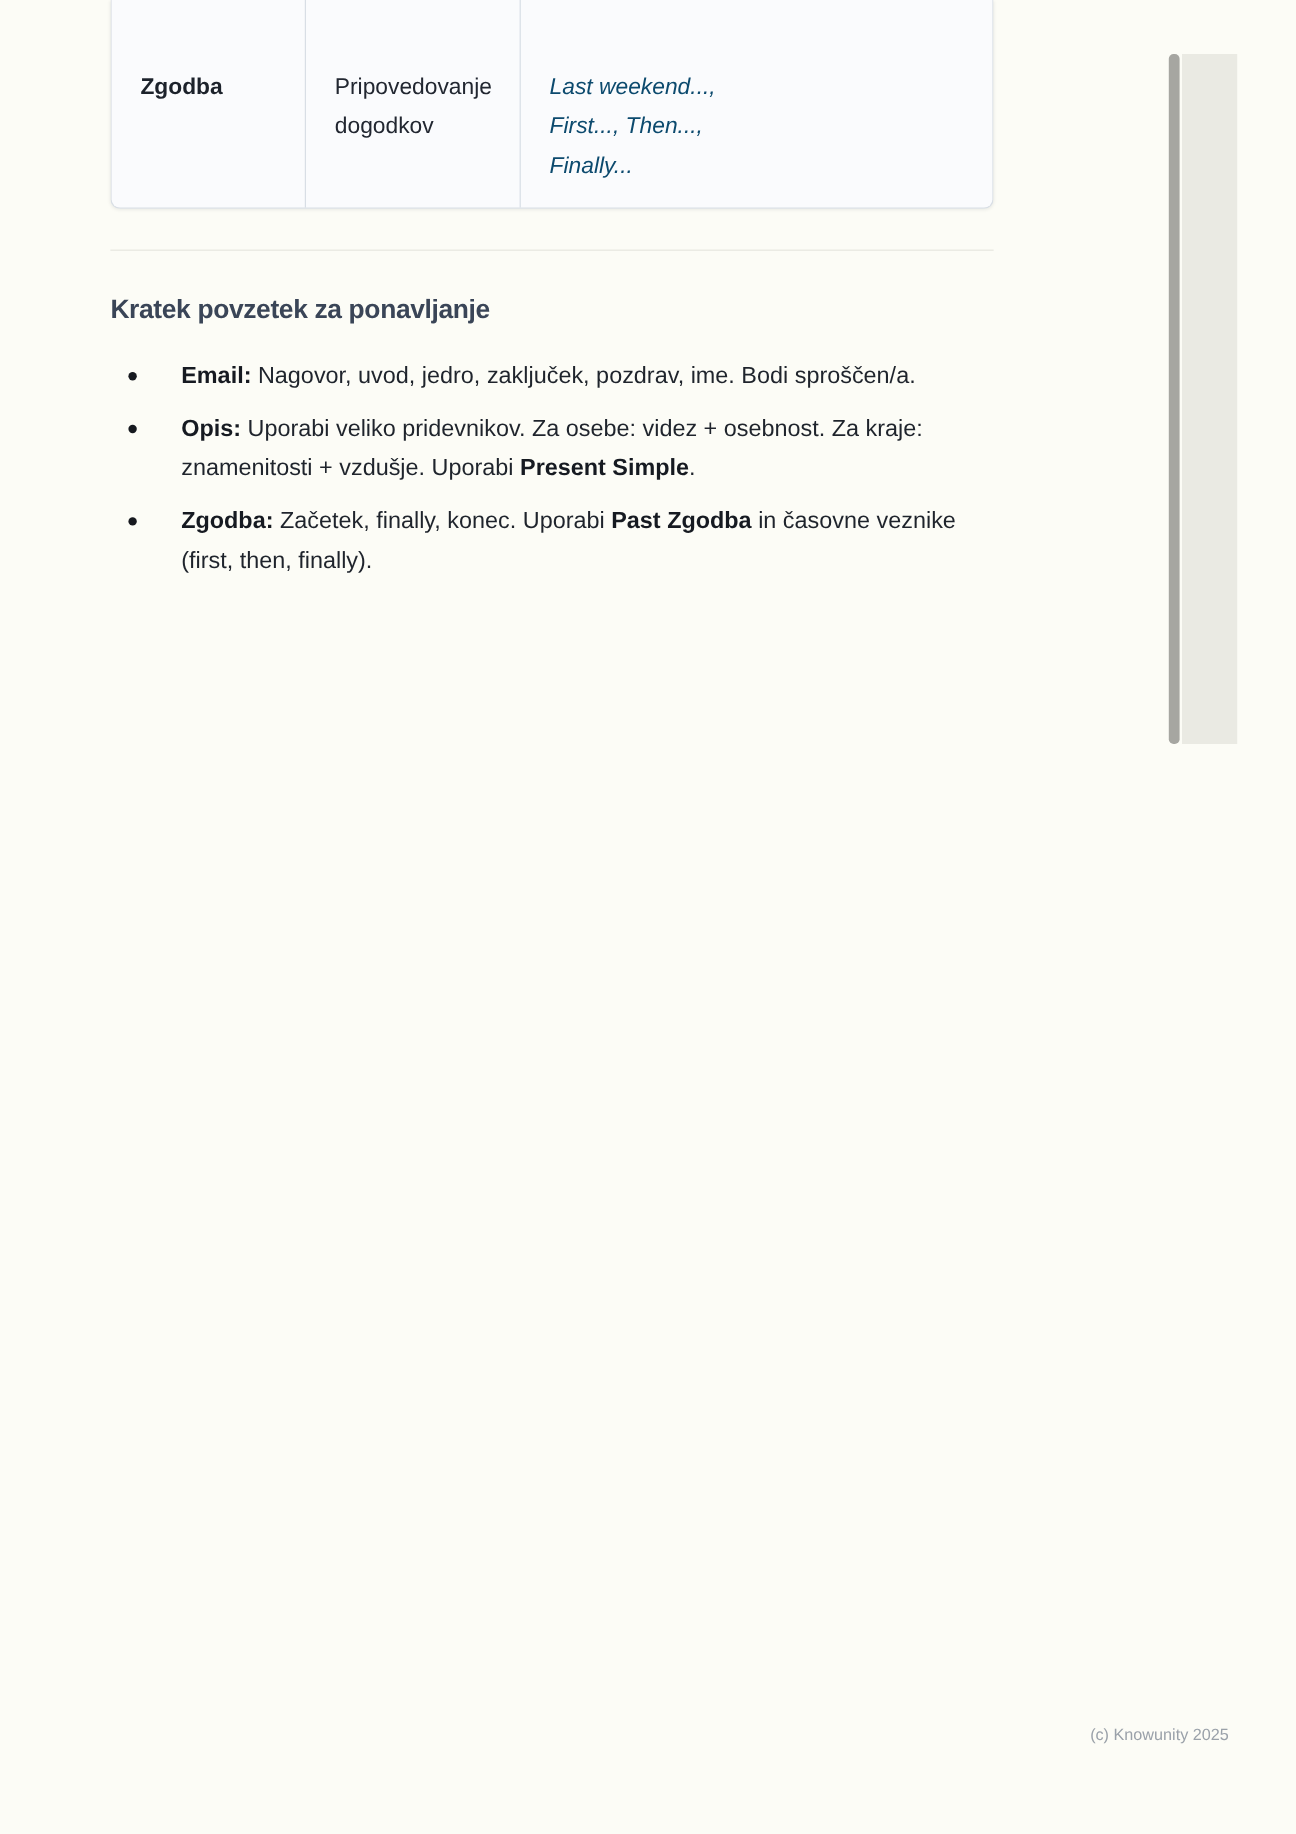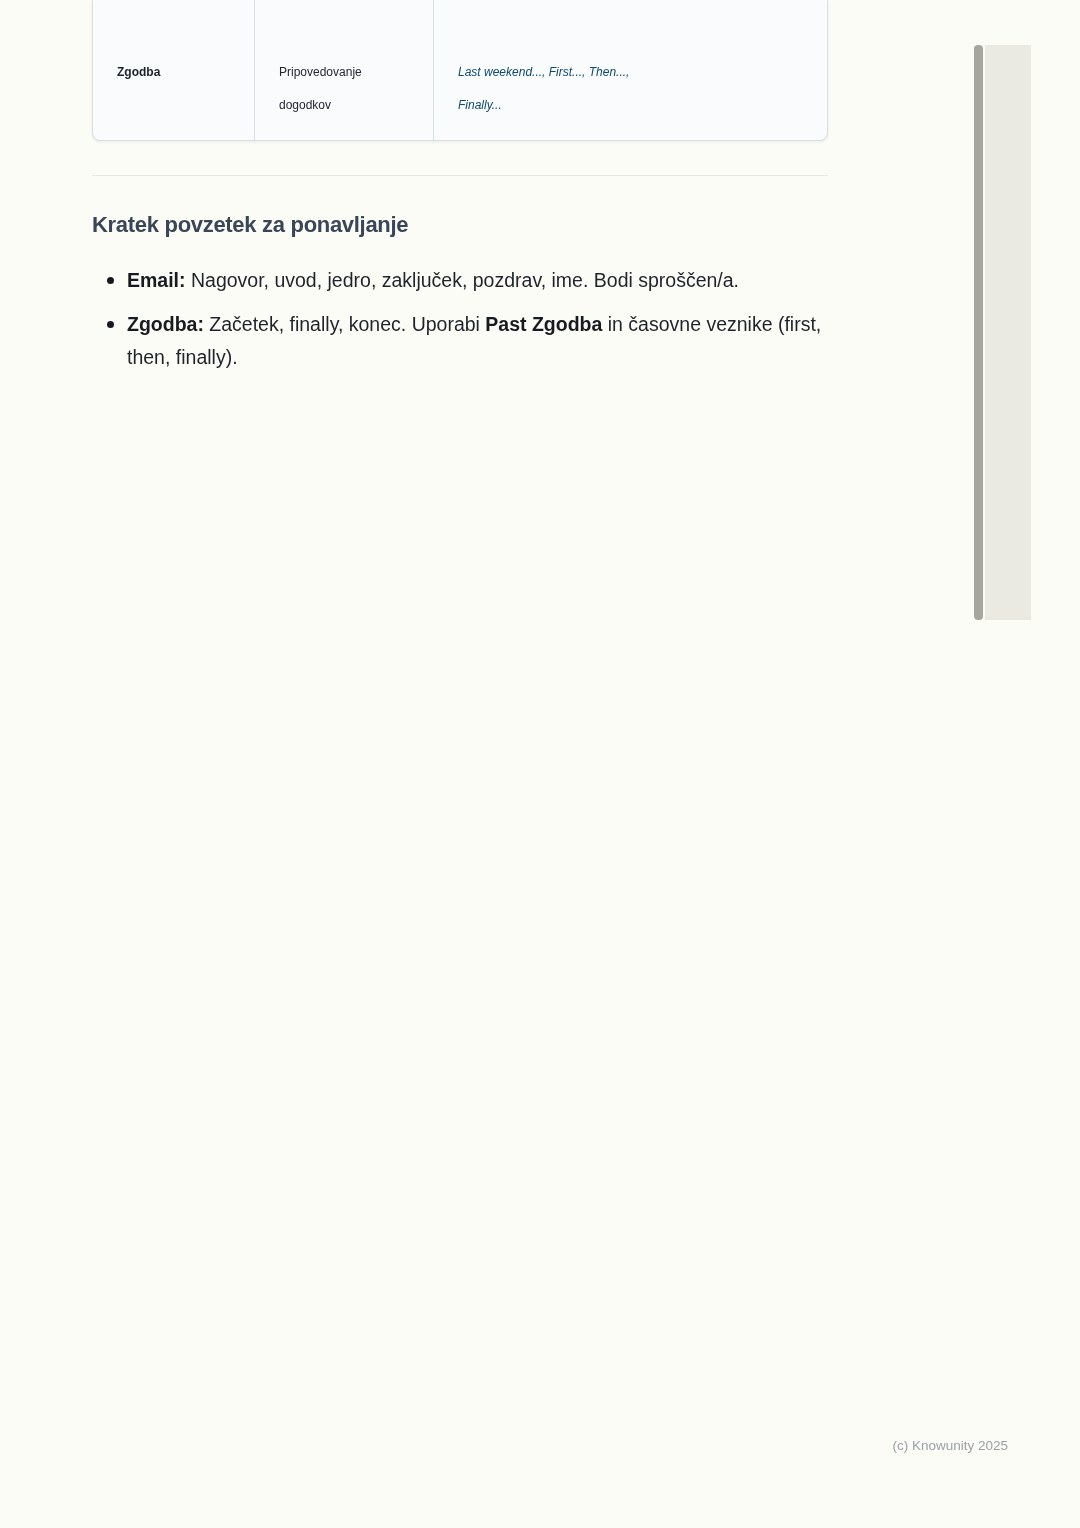--- a/index.html
+++ b/index.html
@@ -5,40 +5,40 @@
   html,body { margin:0; padding:0; }
   body { background:#fcfcf6; font-family:"Liberation Sans", sans-serif; }
   .page { position:relative; width:1080px; height:1528px; overflow:hidden; background:#fcfcf6; }
 
   
   .doc { position:absolute; left:92px; top:0; width:736px; }
 
   
   .gtable { display:flex; border:1px solid #d8dee5; border-top:none; border-radius:0 0 8px 8px;
             background:#fafbfd; box-shadow:0 1px 3px rgba(16,24,40,0.08); }
-  .cell { box-sizing:border-box; padding:56px 24px 18px 24px; font-size:12px; line-height:33px;
+  .cell { box-sizing:border-box; padding:56px 24px 18px 24px; font-size:19px; line-height:33px;
           color:#222731; border-left:1px solid #d8dee5; }
   .cell:first-child { border-left:none; }
   .c1 { width:161px; font-weight:bold; color:#1c222b; }
   .c2 { width:179px; }
   .c3 { width:249px; font-style:italic; color:#0c4a6e; }
   .c4 { width:147px; }
 
   .divider { height:1px; background:#e6e6df; margin-top:34px; }
 
   .summary-heading { margin:36px 0 0 0; font-size:22px; font-weight:bold; color:#3a4557; letter-spacing:-0.3px; }
 
   .summary-list { list-style:none; margin:26px 0 0 0; padding:0; }
   .summary-item { display:flex; align-items:flex-start; margin-bottom:11px;
                   font-size:19.5px; line-height:33px; color:#1f242c; }
   .dot { flex:0 0 auto; width:7px; height:7px; border-radius:50%; background:#16191f; margin:13px 13px 0 15px; }
-  .item-text { flex:1; }
+  .item-text { flex:1;margin-left:24px; }
   .item-text b { font-weight:bold; color:#161a21; }
 
-  .footer-copyright { position:absolute; top:1438px; right:72px; font-size:13.5px; color:#9aa1a9; }
+  .footer-copyright { position:absolute; top:1438px; right:56px; font-size:13.5px; color:#9aa1a9; }
 
   .scroll-thumb { position:absolute; left:974px; top:45px; width:9px; height:575px;
                   background:#a6a6a1; border-radius:4px; }
   .side-strip { position:absolute; left:985px; top:45px; width:46px; height:575px; background:#eaeae3; }
 </style>
 </head>
 <body>
 
 <div class="page">
 
@@ -55,20 +55,24 @@
     <h1 class="summary-heading">Kratek povzetek za ponavljanje</h1>
 
     <ul class="summary-list">
 
       <li class="summary-item">
         <span class="dot"></span>
         <span class="item-text"><b>Email:</b><span> Nagovor, uvod, jedro, zaključek, pozdrav, ime. Bodi sproščen/a.</span><b></b><span></span></span>
       </li>
 
 
+      <li class="summary-item">
+        <span class="dot"></span>
+        <span class="item-text"><b>Opis:</b><span> Uporabi veliko pridevnikov. Za osebe: videz + osebnost. Za kraje: znamenitosti + vzdušje. Uporabi </span><b>Present Simple</b><span>.</span></span>
+      </li>
 
       <li class="summary-item">
         <span class="dot"></span>
         <span class="item-text"><b>Zgodba:</b><span> Začetek, finally, konec. Uporabi </span><b>Past Zgodba</b><span> in časovne veznike (first, then, finally).</span></span>
       </li>
 
     </ul>
   </div>
 
   <div class="scroll-thumb"></div>

